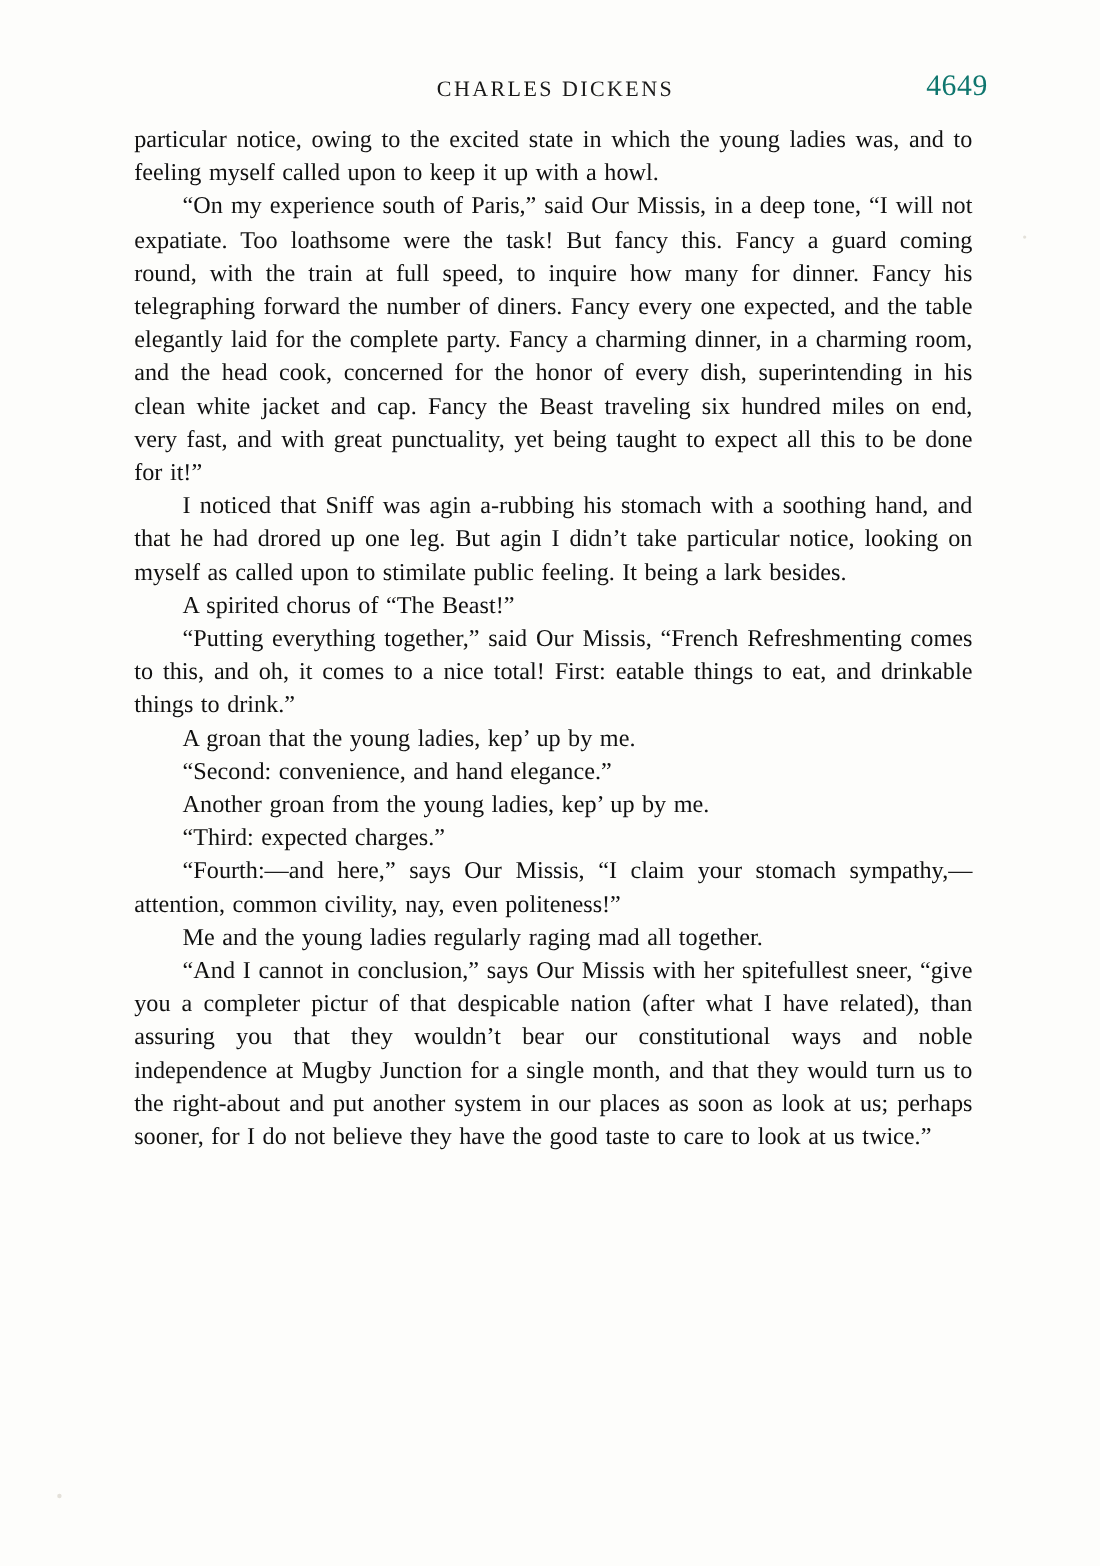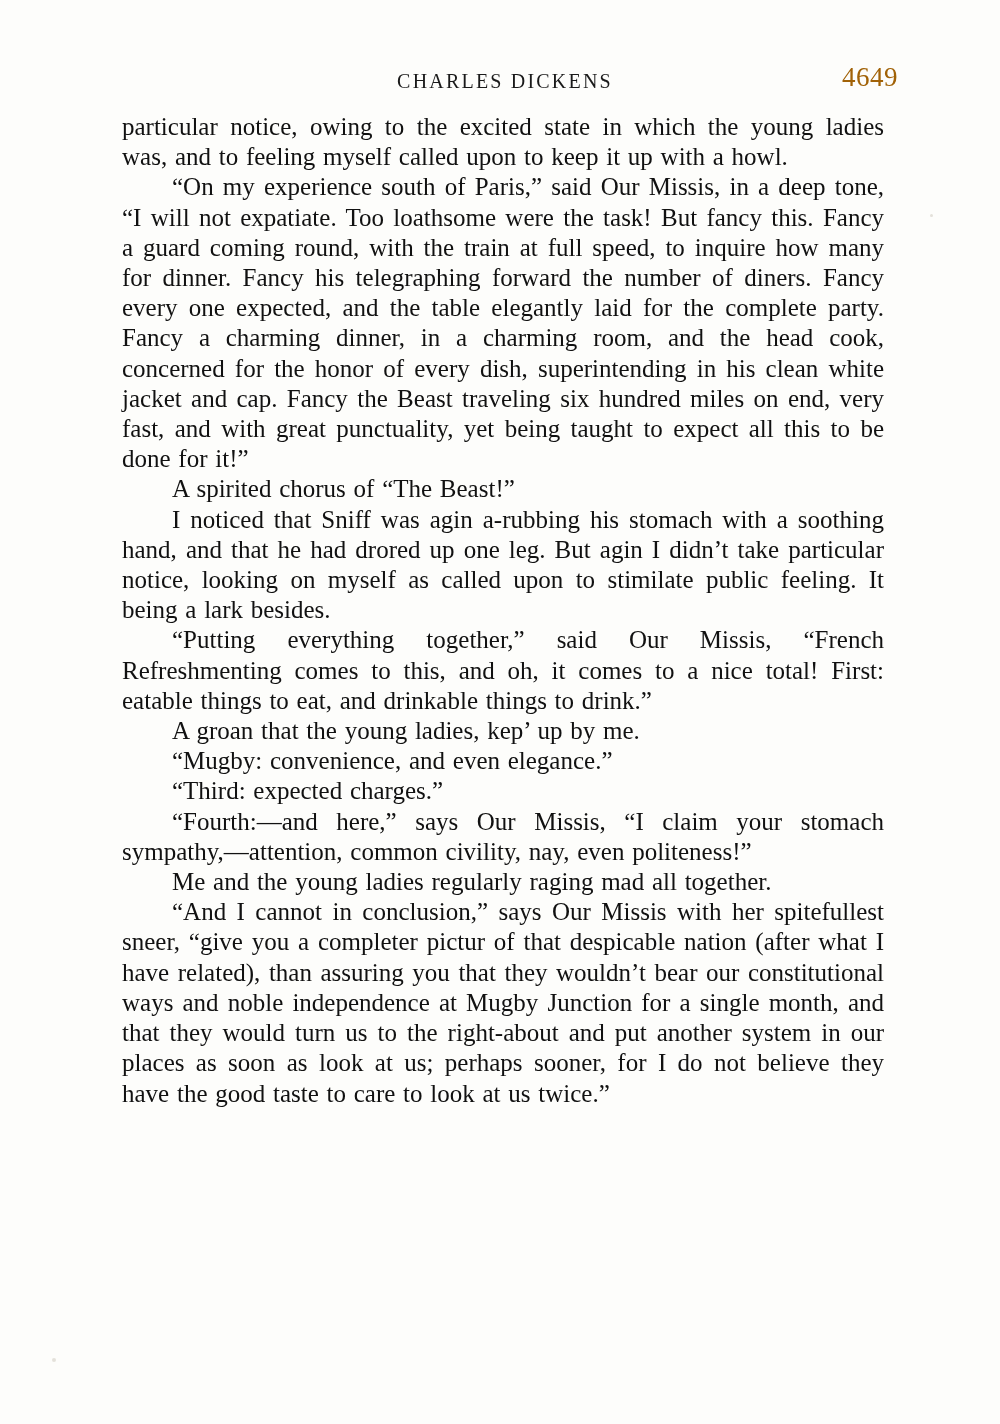--- a/index.html
+++ b/index.html
@@ -39,28 +39,28 @@
     letter-spacing: 2.2px;
     color: #1a1a1a;
     top: 8px;
   }
   .folio {
     position: absolute;
     right: -8px;
     top: 0px;
     font-size: 27px;
     letter-spacing: 0.5px;
-    color: #a16207;
+    color: #0f766e;
   }
   .body-text {
     position: absolute;
     top: 112px;
     left: 122px;
     width: 762px;
-    font-size: 25px;
+    font-size: 22px;
     line-height: 30.2px;
     text-align: justify;
     text-justify: inter-word;
     color: #111;
   }
   .body-text p {
     margin: 0;
     text-indent: 0;
     word-spacing: 0.06em;
   }
@@ -84,25 +84,26 @@
 <div class="page">
 
   <div class="header">
     <div class="running-head">CHARLES DICKENS</div>
     <div class="folio">4649</div>
   </div>
 
   <div class="body-text">
     <p class="hang">particular notice, owing to the excited state in which the young ladies was, and to feeling myself called upon to keep it up with a howl.</p>
     <p class="ind">“On my experience south of Paris,” said Our Missis, in a deep tone, “I will not expatiate.  Too loathsome were the task!  But fancy this.  Fancy a guard coming round, with the train at full speed, to inquire how many for dinner.  Fancy his telegraphing forward the number of diners.  Fancy every one expected, and the table elegantly laid for the complete party.  Fancy a charming dinner, in a charming room, and the head cook, concerned for the honor of every dish, superintending in his clean white jacket and cap.  Fancy the Beast traveling six hundred miles on end, very fast, and with great punctuality, yet being taught to expect all this to be done for it!”</p>
+    <p class="ind">I noticed that Sniff was agin a-rubbing his stomach with a soothing hand, and that he had drored up one leg.  But agin I didn’t take particular notice, looking on myself as called upon to stimilate public feeling.  It being a lark besides.</p>
     <p class="ind">A spirited chorus of “The Beast!”</p>
-    <p class="ind">I noticed that Sniff was agin a-rubbing his stomach with a soothing hand, and that he had drored up one leg.  But agin I didn’t take particular notice, looking on myself as called upon to stimilate public feeling.  It being a lark besides.</p>
     <p class="ind">“Putting everything together,” said Our Missis, “French Refreshmenting comes to this, and oh, it comes to a nice total! First: eatable things to eat, and drinkable things to drink.”</p>
     <p class="ind">A groan that the young ladies, kep’ up by me.</p>
-    <p class="ind">“Mugby: convenience, and even elegance.”</p>
+    <p class="ind">“Second: convenience, and hand elegance.”</p>
+    <p class="ind">Another groan from the young ladies, kep’ up by me.</p>
     <p class="ind">“Third: expected charges.”</p>
     <p class="ind">“Fourth:—and here,” says Our Missis, “I claim your stomach sympathy,—attention, common civility, nay, even politeness!”</p>
     <p class="ind">Me and the young ladies regularly raging mad all together.</p>
     <p class="ind">“And I cannot in conclusion,” says Our Missis with her spitefullest sneer, “give you a completer pictur of that despicable nation (after what I have related), than assuring you that they wouldn’t bear our constitutional ways and noble independence at Mugby Junction for a single month, and that they would turn us to the right-about and put another system in our places as soon as look at us; perhaps sooner, for I do not believe they have the good taste to care to look at us twice.”</p>
   </div>
 
   <div class="speck" style="left:52px; top:1358px; width:4px; height:4px;"></div>
   <div class="speck" style="left:930px; top:214px; width:3px; height:3px;"></div>
 
 </div>

